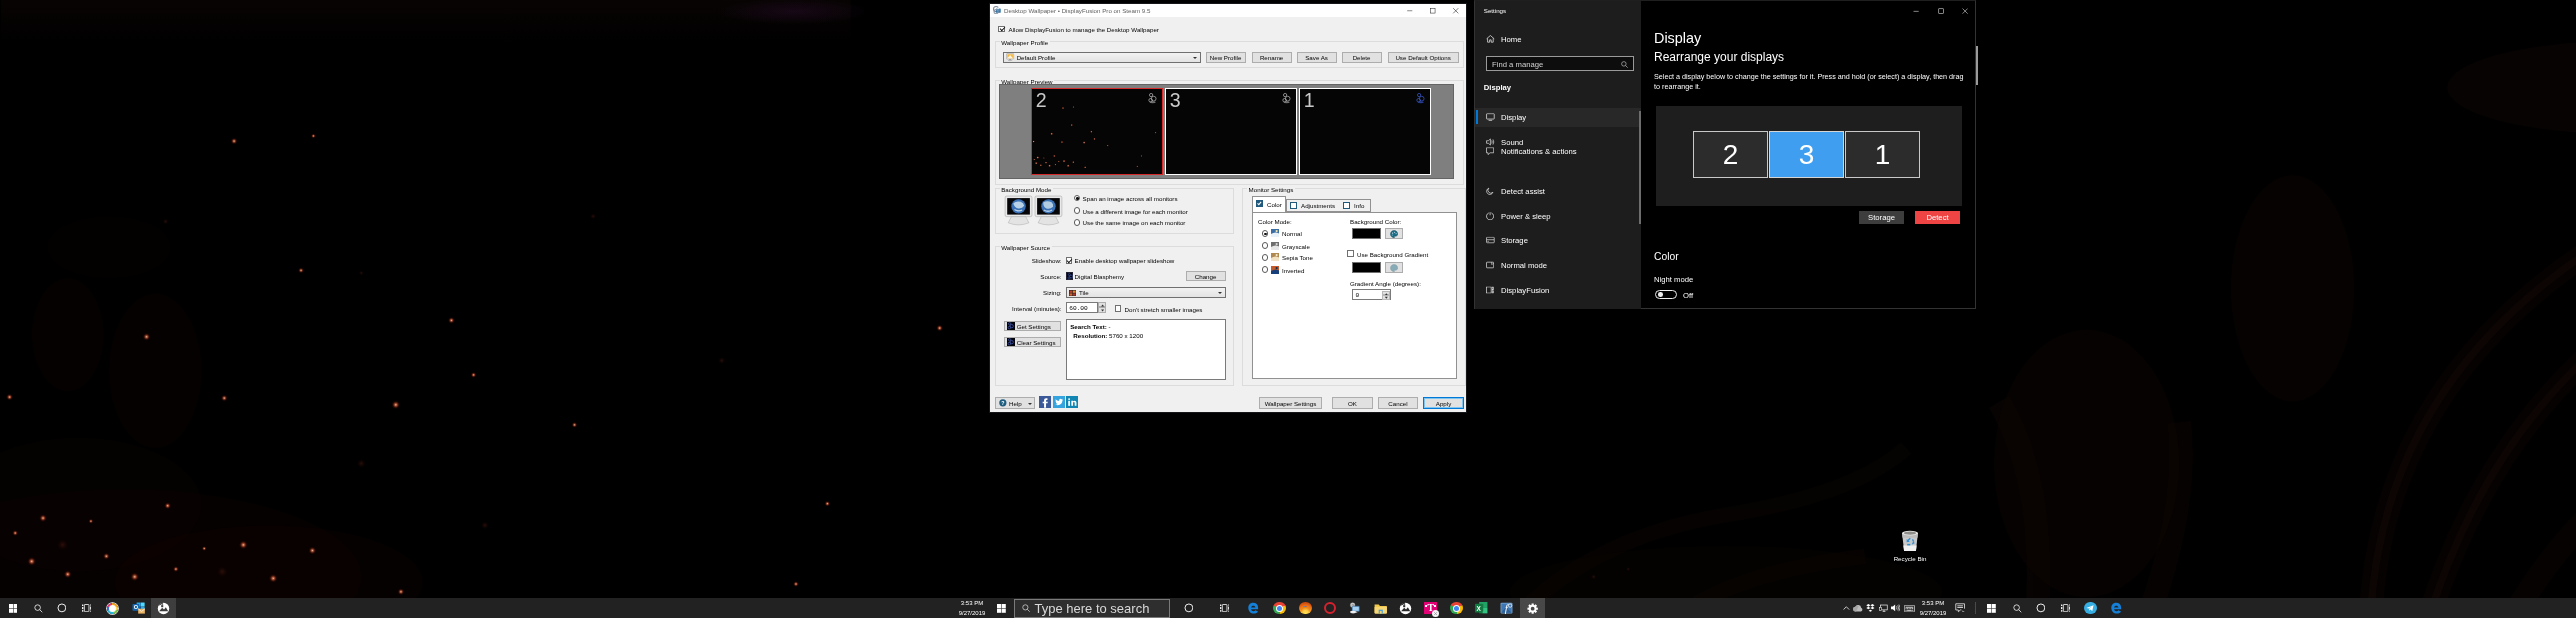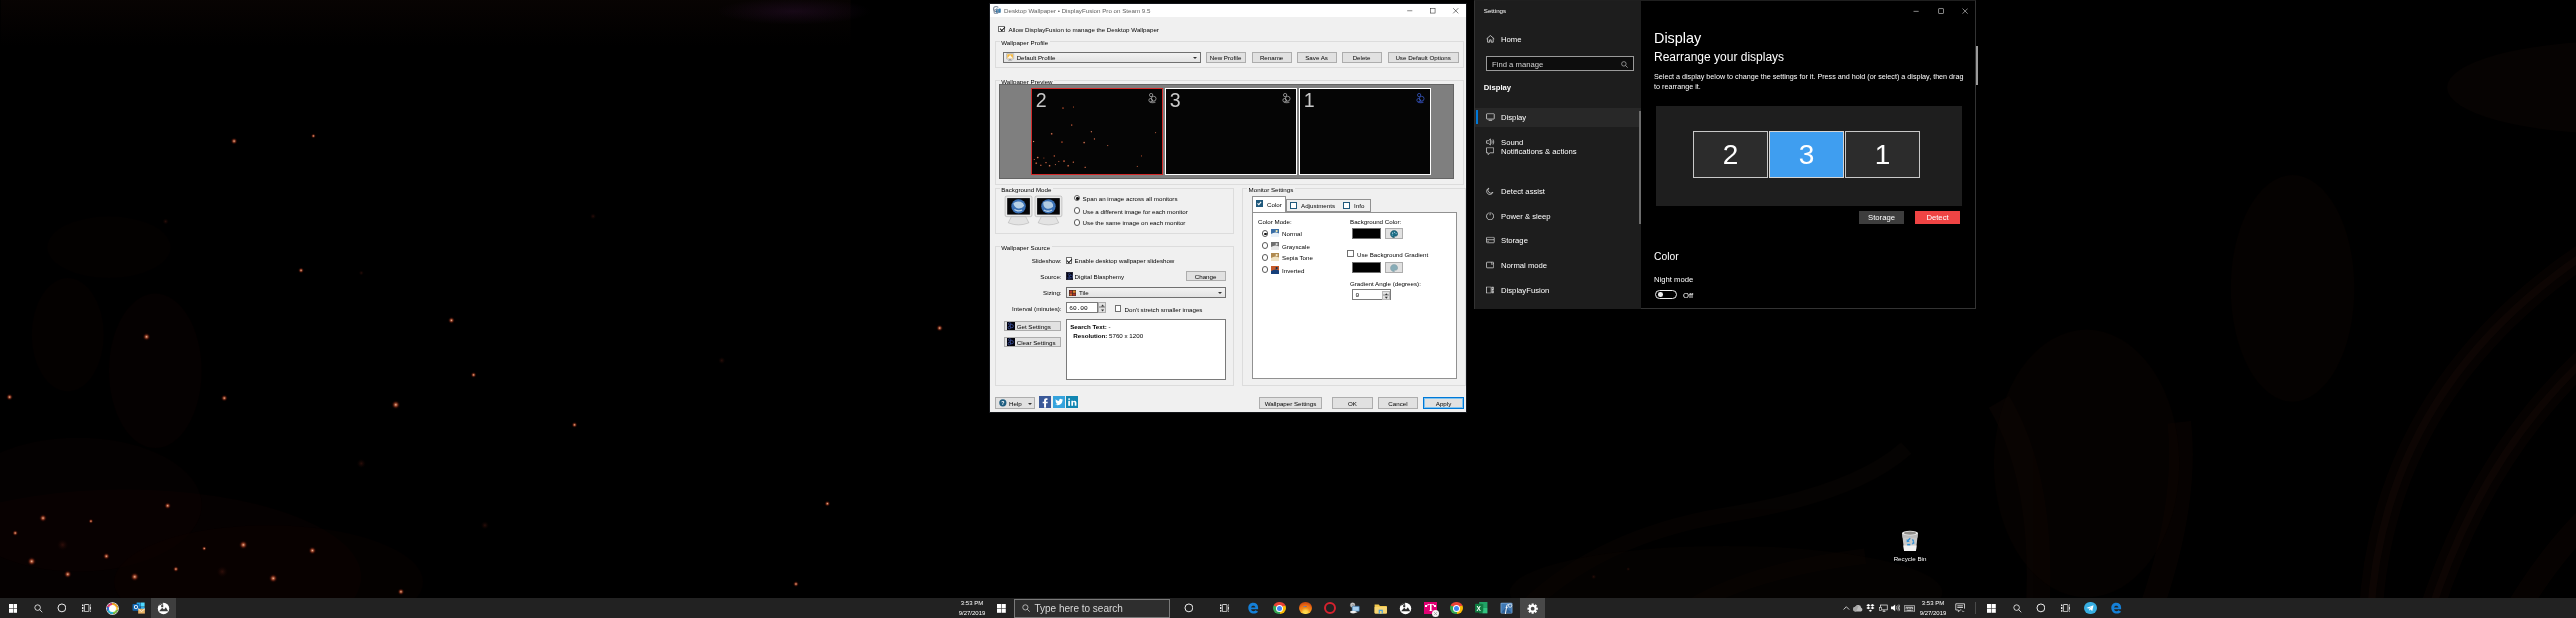--- a/index.html
+++ b/index.html
@@ -673,21 +673,21 @@
           <rect x="0" y="9" width="8" height="8"></rect>
           <rect x="9" y="9" width="8" height="8"></rect>
         </g>
       </svg>
     </div>
   <div id="searchbox" style="position:absolute;left:1014px;top:0.5px;width:156px;height:19.6px;background:#2e2e2e;border:0.5px solid #7a7a7a;display:flex;align-items:center">
     <svg style="margin:0 4.6px 0 6.7px" width="8.2" height="8.2" viewBox="0 0 17 17">
         <circle cx="7" cy="7" r="5.4" fill="none" stroke="#e8e8e8" stroke-width="1.4"></circle>
         <line x1="11" y1="11" x2="16" y2="16" stroke="#e8e8e8" stroke-width="1.4"></line>
       </svg>
-    <span style="font-size:10px;color:#d8d8d8">Type here to search</span>
+    <span style="font-size:13px;color:#d8d8d8">Type here to search</span>
   </div>
   <div class="tbico" style="left:1176px">
       <svg width="9.8" height="9.8" viewBox="0 0 19 19">
         <circle cx="9.5" cy="9.5" r="7.6" fill="none" stroke="#fff" stroke-width="1.8"></circle>
       </svg>
     </div>
   <div class="tbico" style="left:1212px">
       <svg width="9.3" height="8.2" viewBox="0 0 18 16">
         <g fill="#fff">
           <rect x="0" y="1" width="2.6" height="3"></rect>

